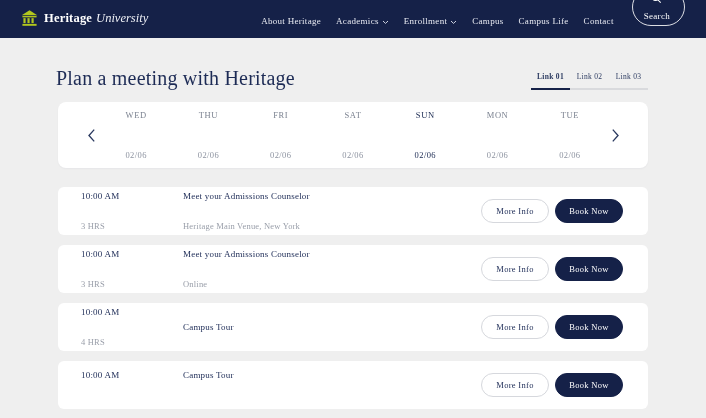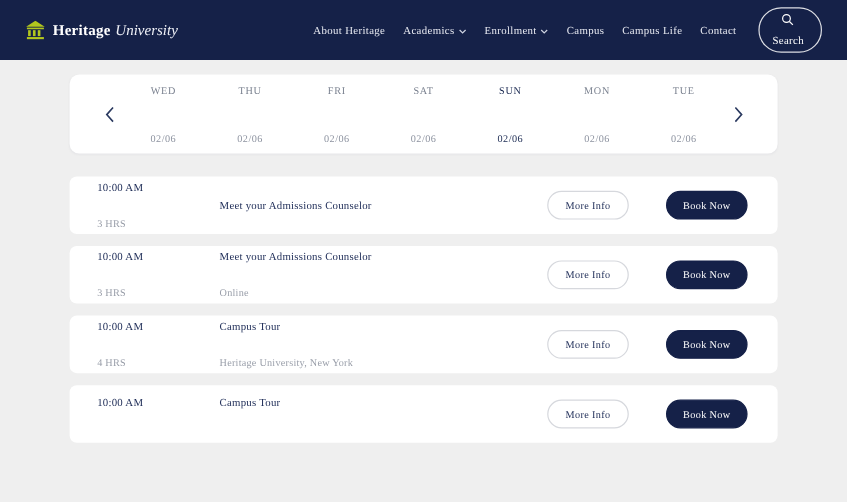--- a/index.html
+++ b/index.html
@@ -14,25 +14,25 @@
   *{box-sizing:border-box;margin:0;padding:0;}
   html,body{width:706px;height:418px;overflow:hidden;}
   body{
     background:var(--page-bg);
     font-family:"Liberation Serif", serif;
     color:var(--navy-text);
   }
 
   
   .navbar{
-    height:50px;
+    height:38px;
     background:var(--navy);
     display:flex;
-    align-items:center;
-    padding:0 21px;
+    align-items:flex-end;
+    padding:12px 21px;
     color:#fff;
   }
   .brand{display:flex;align-items:center;gap:6px;cursor:pointer;}
   .brand-name{font-weight:bold;font-size:12.5px;letter-spacing:.2px;}
   .brand-suffix{font-style:italic;font-size:12.5px;font-weight:normal;color:#eef0f6;}
   .nav-links{margin-left:auto;display:flex;align-items:center;gap:15px;}
   .nav-link{
     font-size:9px;letter-spacing:.3px;color:#e8eaf2;cursor:pointer;
     display:flex;align-items:center;gap:3px;white-space:nowrap;
   }
@@ -94,21 +94,21 @@
   .meeting-list{margin-top:19px;display:flex;flex-direction:column;gap:10px;}
   .meeting-card{
     background:#fff;border-radius:6px;height:48px;
     display:flex;align-items:center;
     padding:0 25px 0 23px;
   }
   .col-time{width:102px;}
   .col-info{flex:1;min-width:0;}
   .line1{font-size:9px;color:#22305a;letter-spacing:.2px;}
   .line2{font-size:8.5px;color:var(--muted);letter-spacing:.2px;margin-top:20px;}
-  .actions{display:flex;align-items:center;gap:31px;}
+  .actions{display:flex;align-items:center;gap:6px;}
   .btn{
     font-family:"Liberation Serif", serif;
     font-size:8.5px;letter-spacing:.3px;
     border-radius:999px;cursor:pointer;
     padding:6px 0;width:68px;text-align:center;
   }
   .btn-outline{
     background:#fff;color:#22305a;border:1px solid var(--border);
   }
   .btn-solid{
@@ -173,20 +173,28 @@
         <circle cx="4.8" cy="4.8" r="3.5" fill="none" stroke="#fff" stroke-width="1.1"></circle>
         <line x1="7.5" y1="7.5" x2="10.6" y2="10.6" stroke="#fff" stroke-width="1.1"></line>
       </svg>
     </span>
     <span>Search</span>
   </button>
 </div>
 
 <div class="content">
 
+  <div class="header-row">
+    <h1 class="page-title">Plan a meeting with Heritage</h1>
+    <div class="tabs">
+      <div class="tab active">Link 01</div>
+      <div class="tab">Link 02</div>
+      <div class="tab">Link 03</div>
+    </div>
+  </div>
 
   <div class="carousel">
     <button class="chev-btn">
       <span style="display:inline-flex;">
         <svg width="9" height="15" viewBox="0 0 10 16">
             <polyline points="8,1.5 2.2,8 8,14.5" fill="none" stroke="#2b3a60" stroke-width="1.5"></polyline>
           </svg>
       </span>
     </button>
 
@@ -232,20 +240,21 @@
 
   <div class="meeting-list">
 
     <div class="meeting-card">
       <div class="col-time">
         <div class="line1">10:00 AM</div>
         <div class="line2">3 HRS</div>
       </div>
       <div class="col-info">
         <div class="line1">Meet your Admissions Counselor</div>
+        <div class="line2">Heritage Main Venue, New York</div>
       </div>
       <div class="actions">
         <button class="btn btn-outline">More Info</button>
         <button class="btn btn-solid">Book Now</button>
       </div>
     </div>
 
     <div class="meeting-card">
       <div class="col-time">
         <div class="line1">10:00 AM</div>
@@ -261,21 +270,20 @@
       </div>
     </div>
 
     <div class="meeting-card">
       <div class="col-time">
         <div class="line1">10:00 AM</div>
         <div class="line2">4 HRS</div>
       </div>
       <div class="col-info">
         <div class="line1">Campus Tour</div>
-        <div class="line2">Heritage University, New York</div>
       </div>
       <div class="actions">
         <button class="btn btn-outline">More Info</button>
         <button class="btn btn-solid">Book Now</button>
       </div>
     </div>
 
     <div class="meeting-card">
       <div class="col-time">
         <div class="line1">10:00 AM</div>

